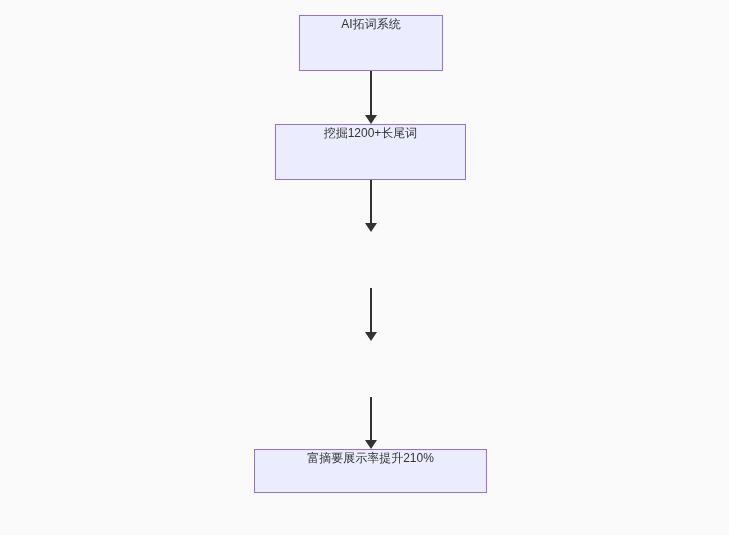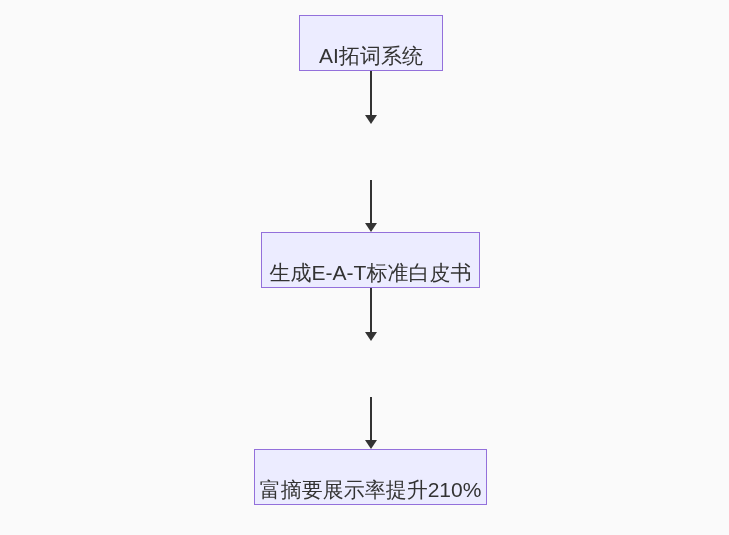--- a/index.html
+++ b/index.html
@@ -17,32 +17,32 @@
     position: relative;
     width: 729px;
     height: 535px;
   }
   .node {
     position: absolute;
     box-sizing: border-box;
     background: #ececff;
     border: 1px solid #9370db;
     display: flex;
-    align-items: flex-end;
+    align-items: flex-start;
     justify-content: center;
-    font-size: 21px;
+    font-size: 12px;
     color: #333333;
     text-align: center;
     white-space: nowrap;
   }
   .node-1 { left: 299px; top: 15px;  width: 144px; height: 56px; }
   .node-2 { left: 275px; top: 124px; width: 191px; height: 56px; }
   .node-3 { left: 261px; top: 232px; width: 219px; height: 56px; }
   .node-4 { left: 264px; top: 341px; width: 214px; height: 56px; }
-  .node-5 { left: 254px; top: 449px; width: 233px; height: 56px; }
+  .node-5 { left: 254px; top: 449px; width: 233px; height: 44px; }
 
   .edge {
     position: absolute;
     left: 364px;
     width: 13px;
   }
   .edge-1 { top: 71px;  height: 53px; }
   .edge-2 { top: 180px; height: 52px; }
   .edge-3 { top: 288px; height: 53px; }
   .edge-4 { top: 397px; height: 52px; }
@@ -75,29 +75,29 @@
 
   <div class="node node-1">
     <span>AI拓词系统</span>
   </div>
 
   <div class="edge edge-1">
     <div class="line"></div>
     <div class="head"></div>
   </div>
 
+  <div class="node node-2">
+    <span>挖掘1200+长尾词</span>
+  </div>
 
   <div class="edge edge-2">
     <div class="line"></div>
     <div class="head"></div>
   </div>
 
-  <div class="node node-3">
-    <span>生成E-A-T标准白皮书</span>
-  </div>
 
   <div class="edge edge-3">
     <div class="line"></div>
     <div class="head"></div>
   </div>
 
 
   <div class="edge edge-4">
     <div class="line"></div>
     <div class="head"></div>

